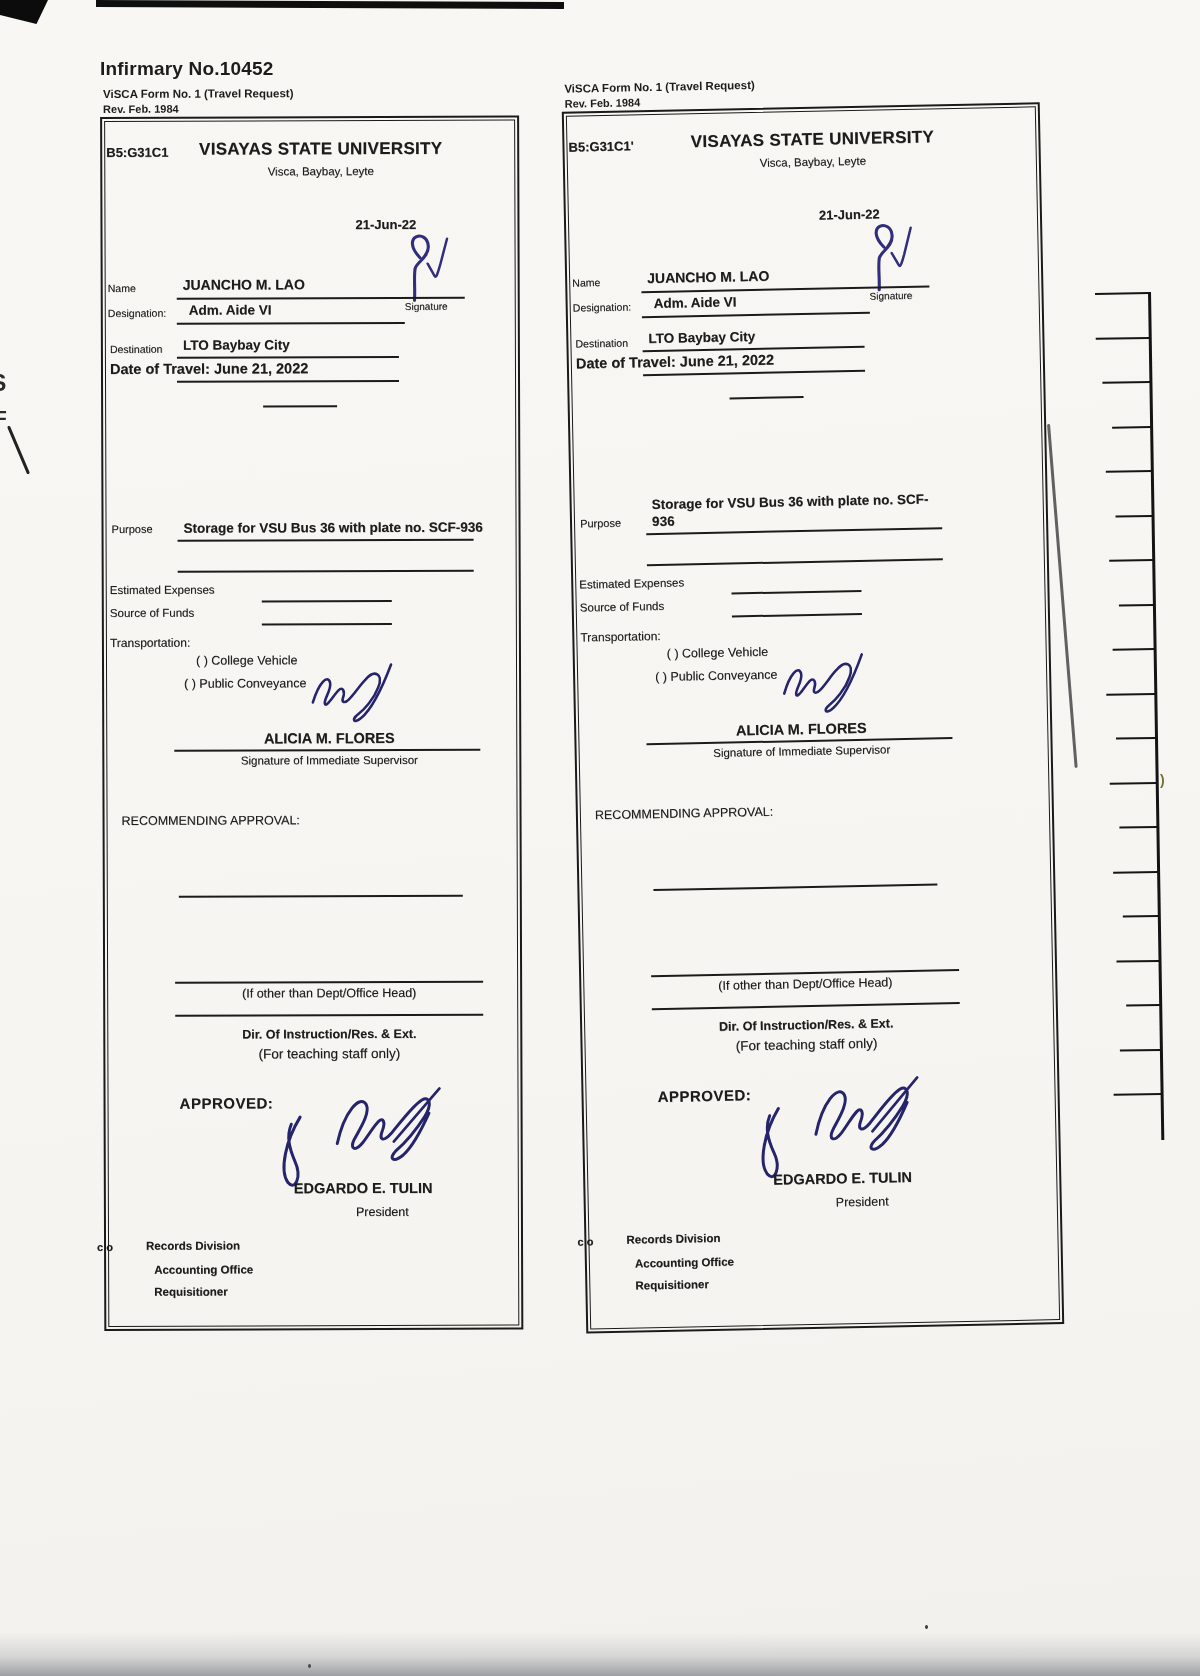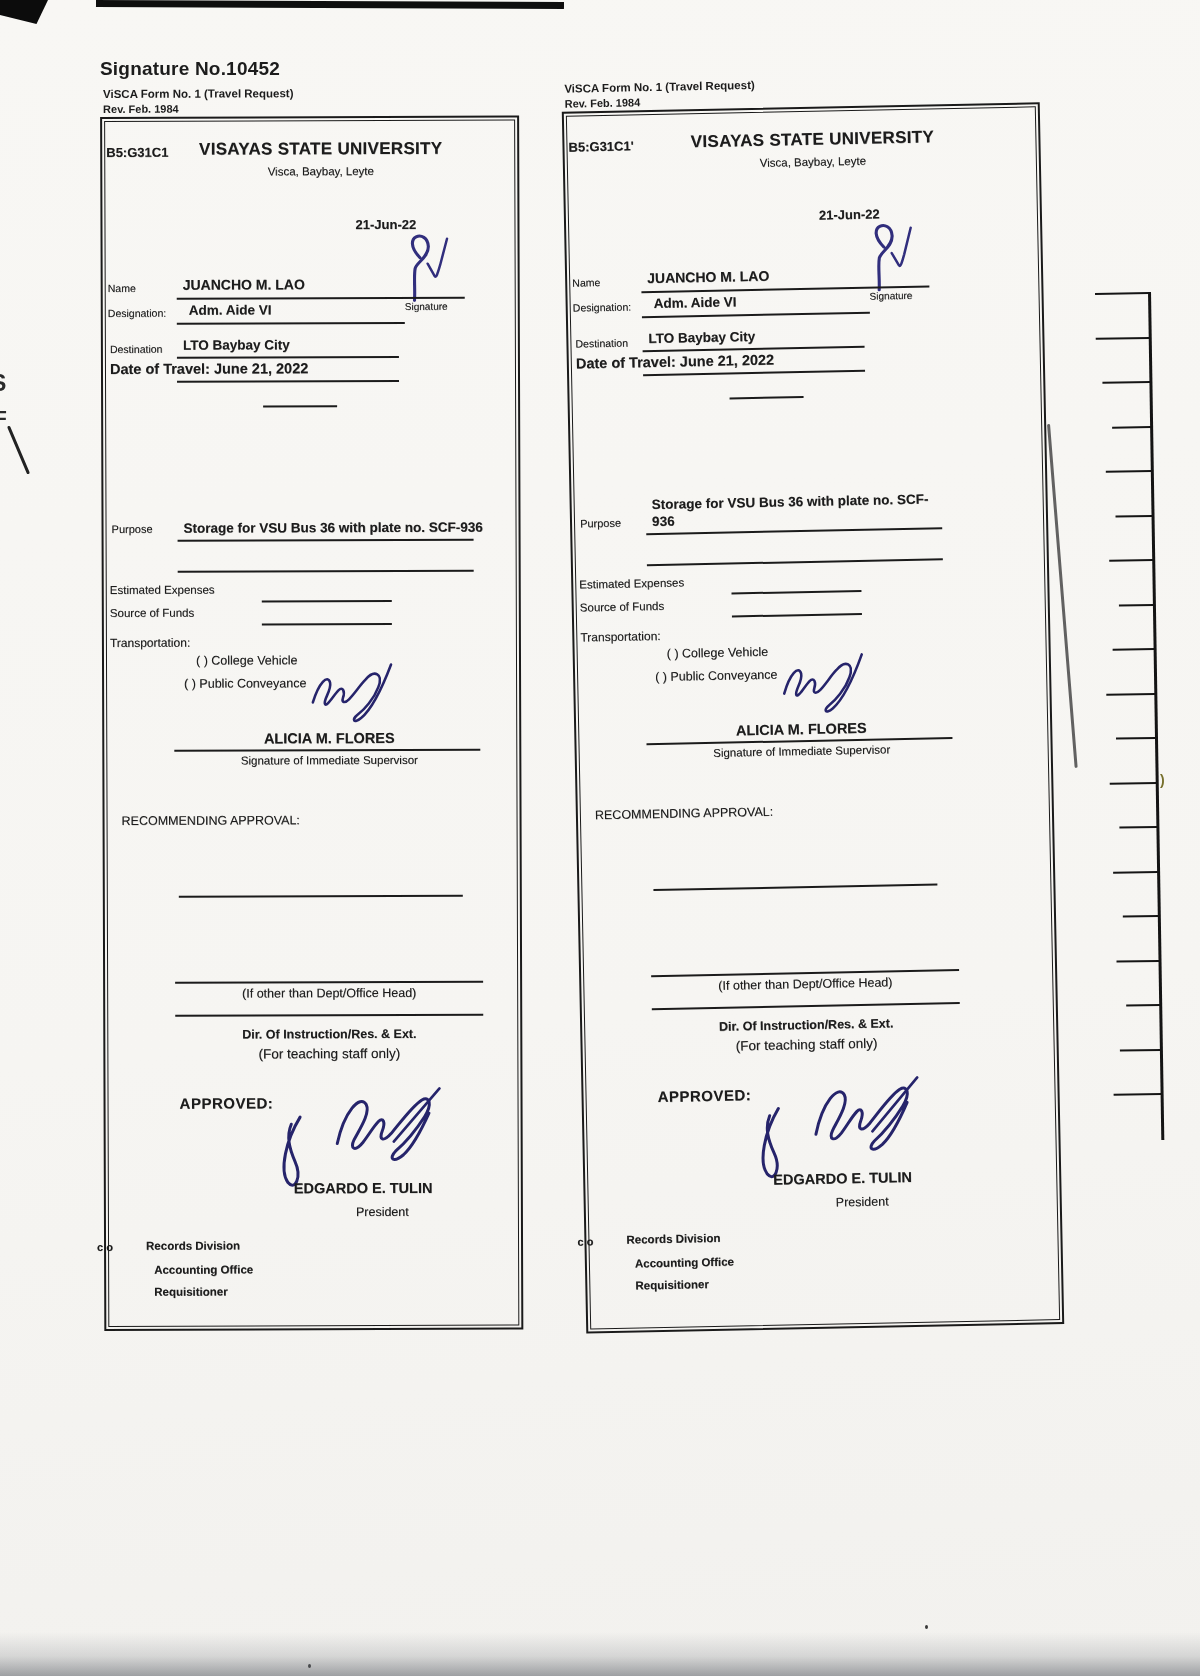--- a/index.html
+++ b/index.html
@@ -77,21 +77,21 @@
       <div class="tick" style="top: 667.5px; width: 43px;"></div>
       <div class="tick" style="top: 712px; width: 34px;"></div>
       <div class="tick" style="top: 756.5px; width: 41px;"></div>
       <div class="tick" style="top: 801px; width: 48px;"></div>
     </div>
   <span class="paren-mark">)</span>
   <div class="speck" style="left:308px; top:1664px;"></div>
   <div class="speck" style="left:925px; top:1625px;"></div>
   <div class="bottom-edge"></div>
 
-  <div class="infirmary">Signature No.10452</div>
+  <div class="infirmary">Infirmary No.10452</div>
 
   <div class="form-slot left">
     <div class="form-no">ViSCA Form No. 1 (Travel Request)</div>
     <div class="rev">Rev. Feb. 1984</div>
 
     <section class="form-box">
       <div class="fb" style="left:4px; top:26px; font-size:13px; font-weight:600;">B5:G31C1</div>
       <div class="fb ctr" style="left:30px; right:8px; top:21px; font-size:17px; font-weight:bold; letter-spacing:.3px;">VISAYAS STATE UNIVERSITY</div>
       <div class="fb ctr" style="left:30px; right:8px; top:47px; font-size:11.5px;">Visca, Baybay, Leyte</div>
 

